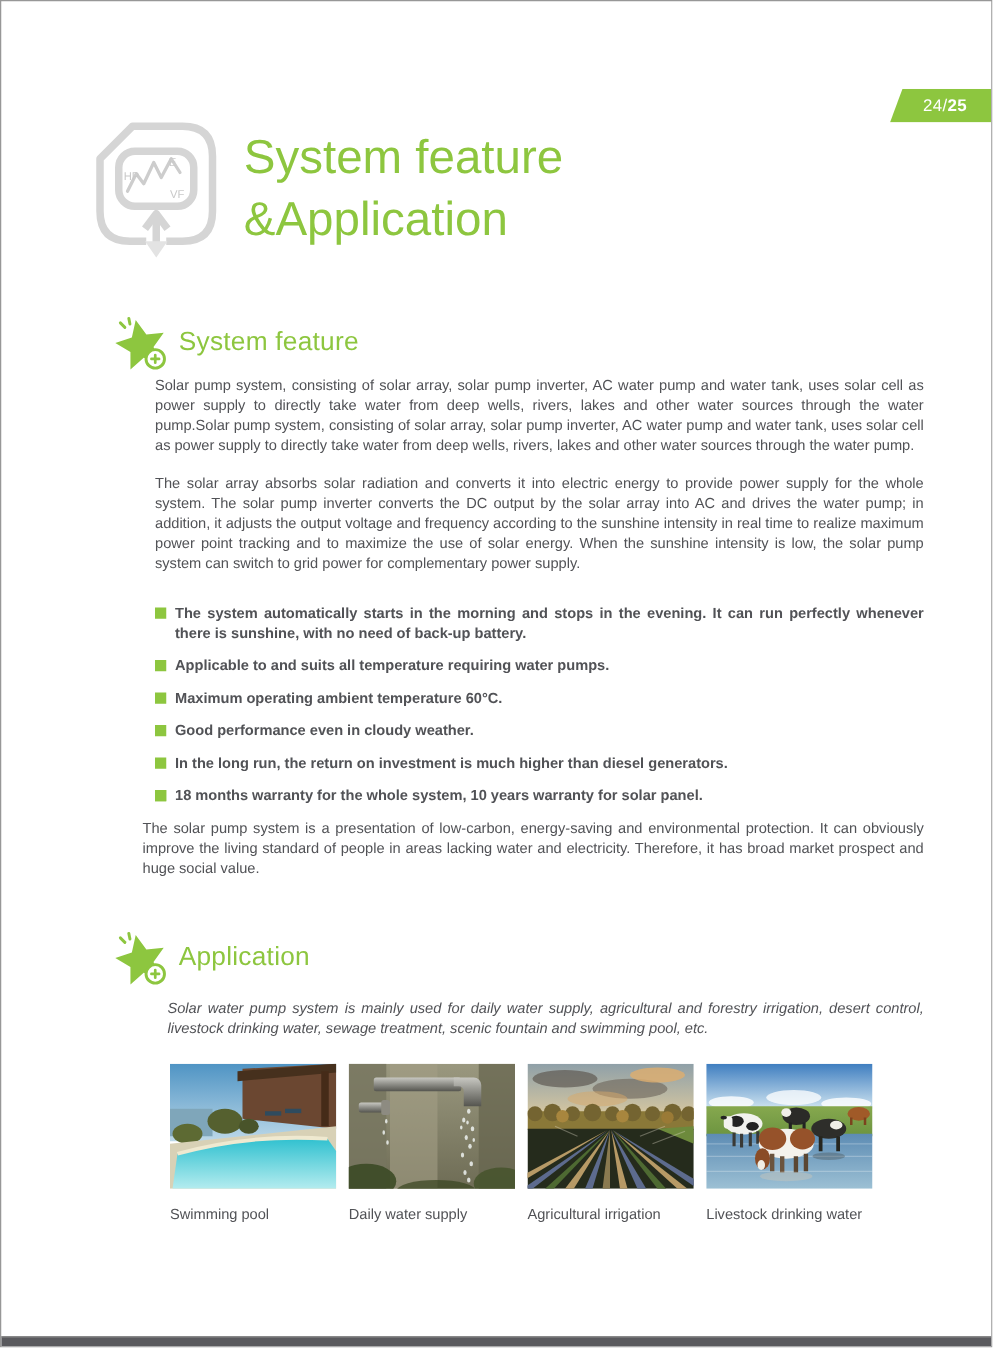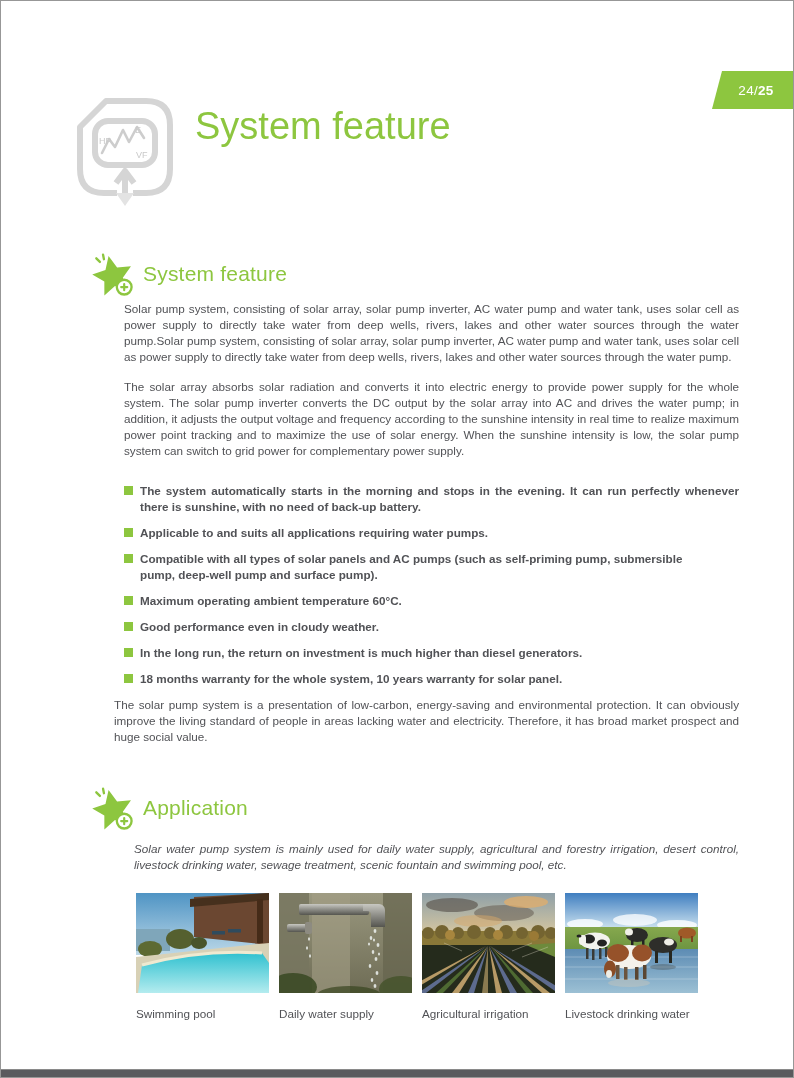--- a/index.html
+++ b/index.html
@@ -3,21 +3,21 @@
 <meta charset="utf-8">
 <style>
   html,body { margin:0; padding:0; background:#ffffff; }
   .page {
     position:relative; width:794px; height:1078px; box-sizing:border-box;
     background:#fff; border:1px solid #979797; overflow:hidden;
     font-family:"Liberation Sans", sans-serif; color:#515256;
   }
   
   .page-badge {
-    position:absolute; top:70px; right:0; width:74px; height:38px;
+    position:absolute; top:70px; right:0; width:74px; height:27px;
     background:#8dc63f; clip-path:polygon(13px 0, 100% 0, 100% 100%, 3px 100%);
     display:flex; align-items:center; justify-content:center; padding-left:10px;
     color:#fff; font-size:13.5px; letter-spacing:.3px;
   }
   .page-badge b { font-weight:bold;text-align:center; }
   .logo-icon { position:absolute; left:75px; top:96px; width:98px; height:112px; }
   .doc-title {
     position:absolute; left:194px; top:100px;
     font-size:38px; line-height:50px; color:#8dc63f; font-weight:400;
   }
@@ -67,42 +67,42 @@
     <text x="59" y="36" font-size="9" fill="#c9c9c9">E</text>
     <text x="60" y="61" font-size="9" fill="#c9c9c9">VF</text>
     <path d="M49 74 V106" stroke="#ffffff" stroke-width="16"></path>
     <path d="M40 86 L49 74 L58 86" fill="none" stroke="#d5d5d5" stroke-width="6" stroke-linejoin="round"></path>
     <path d="M49 78 V99" stroke="#d5d5d5" stroke-width="6"></path>
     <path d="M40 96 H58 L49 109 Z" fill="#e3e3e3"></path>
   </svg>
 
   <div class="doc-title">
     <div>System feature</div>
+    <div>&amp;Application</div>
   </div>
 
   <div class="content">
 
     <div class="section-heading">
       <svg class="star-icon" viewBox="0 0 52 50" aria-hidden="true">
         <path d="M8 7 L12 11" stroke="#8dc63f" stroke-width="2.6" stroke-linecap="round"></path>
         <path d="M15.5 3 L16.5 8" stroke="#8dc63f" stroke-width="2.6" stroke-linecap="round"></path>
         <path d="M26 4 L32.6 18.5 48 20.2 36.5 30.8 39.7 46 26 38.2 12.3 46 15.5 30.8 4 20.2 19.4 18.5 Z" fill="#8dc63f" transform="rotate(-12 26 25)"></path>
         <circle cx="39" cy="39" r="8.2" fill="#ffffff" stroke="#8dc63f" stroke-width="2.6"></circle>
         <path d="M39 35.6 V42.4 M35.6 39 H42.4" stroke="#8dc63f" stroke-width="2.4" stroke-linecap="round"></path>
       </svg>
       <h2>System feature</h2>
     </div>
 
     <p class="body-par par-first">Solar pump system, consisting of solar array, solar pump inverter, AC water pump and water tank, uses solar cell as power supply to directly take water from deep wells, rivers, lakes and other water sources through the water pump.Solar pump system, consisting of solar array, solar pump inverter, AC water pump and water tank, uses solar cell as power supply to directly take water from deep wells, rivers, lakes and other water sources through the water pump.</p>
     <p class="body-par">The solar array absorbs solar radiation and converts it into electric energy to provide power supply for the whole system. The solar pump inverter converts the DC output by the solar array into AC and drives the water pump; in addition, it adjusts the output voltage and frequency according to the sunshine intensity in real time to realize maximum power point tracking and to maximize the use of solar energy. When the sunshine intensity is low, the solar pump system can switch to grid power for complementary power supply.</p>
 
     <ul class="feature-list">
       <li><span class="bullet-square"></span><span>The system automatically starts in the morning and stops in the evening. It can run perfectly whenever there is sunshine, with no need of back-up battery.</span></li>
-      <li><span class="bullet-square"></span><span>Applicable to and suits all applications requiring water pumps.</span></li>
-      <li class="narrow"><span class="bullet-square"></span><span>Compatible with all types of solar panels and AC pumps (such as self-priming pump, submersible pump, deep-well pump and surface pump).</span></li>
+      <li><span class="bullet-square"></span><span>Applicable to and suits all temperature requiring water pumps.</span></li>
       <li><span class="bullet-square"></span><span>Maximum operating ambient temperature 60°C.</span></li>
       <li><span class="bullet-square"></span><span>Good performance even in cloudy weather.</span></li>
       <li><span class="bullet-square"></span><span>In the long run, the return on investment is much higher than diesel generators.</span></li>
       <li><span class="bullet-square"></span></li>
       <li><span class="bullet-square"></span><span>18 months warranty for the whole system, 10 years warranty for solar panel.</span></li>
     </ul>
 
     <p class="body-par closing-par">The solar pump system is a presentation of low-carbon, energy-saving and environmental protection. It can obviously improve the living standard of people in areas lacking water and electricity. Therefore, it has broad market prospect and huge social value.</p>
 
     <div class="section-heading application-heading">

